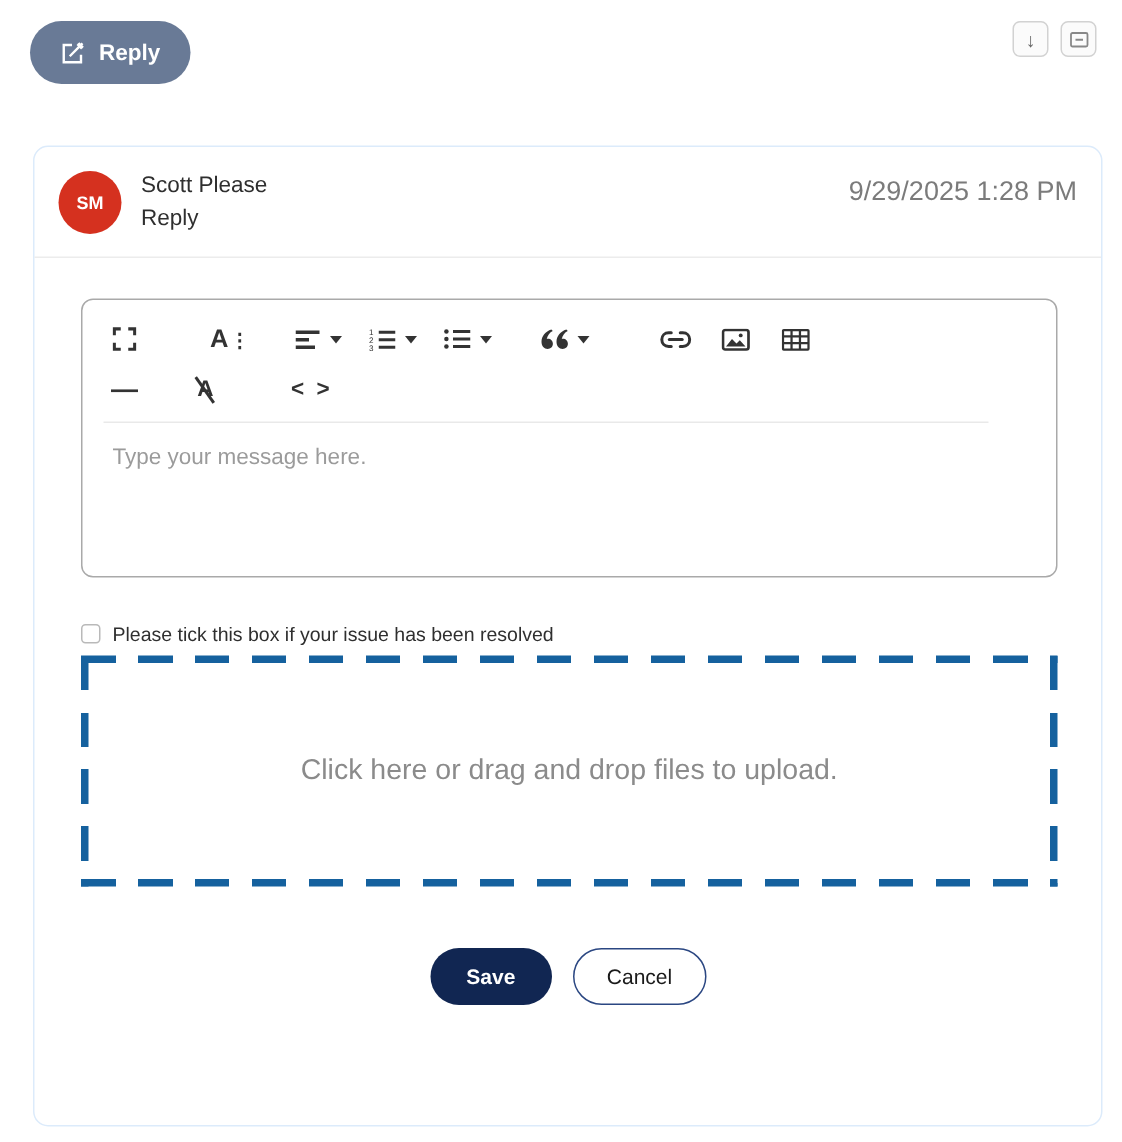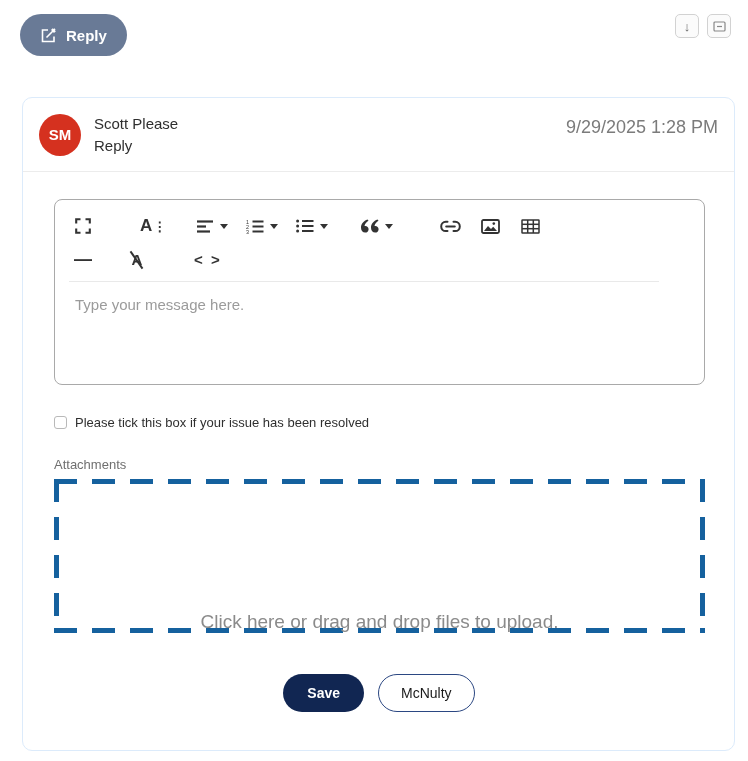--- a/index.html
+++ b/index.html
@@ -16,21 +16,21 @@
   .win-btn { width: 24px; height: 24px; border: 1px solid #d2d2d2; border-radius: 5px;
     background: #fbfbfb; color: #666; display: flex; align-items: center;
     justify-content: center; font-size: 13px; cursor: pointer; font-family: inherit; }
 
   
   .card { margin: 41px 13px 0 22px; width: 713px; height: 654px;
     border: 1.5px solid #dcebfb; border-radius: 10px; background: #fff; }
   .card-header { display: flex; align-items: center; padding: 16px;
     border-bottom: 1px solid #ececec; height: 74px; }
   .avatar { width: 42px; height: 42px; border-radius: 50%; background: #d5311f;
-    color: #fff; font-size: 15px; font-weight: 700; display: flex;
+    color: #fff; font-size: 12px; font-weight: 700; display: flex;
     align-items: center; justify-content: center; flex: 0 0 auto; }
   .author-block { margin-left: 13px; font-size: 15px; line-height: 22px; color: #2f2f2f; }
   .timestamp { margin-left: auto; align-self: flex-start; padding-top: 3px;
     font-size: 18px; color: #7b7b7b; }
 
   .card-body { padding: 27px 30px 0 31px; }
 
   
   .editor { width: 651px; height: 186px; border: 1px solid #a9a9a9; border-radius: 8px; }
   .toolbar { padding: 12px 14px 0 14px; }
@@ -54,21 +54,21 @@
   .editor-area { padding: 14px 20px; font-size: 15px; min-height: 60px; outline: none; }
   .editor-area:empty::before { content: attr(data-placeholder); color: #9b9b9b; }
 
   
   .resolve-row { margin-top: 30px; display: flex; align-items: center; gap: 8px;
     font-size: 13px; color: #2f2f2f; cursor: pointer; width: fit-content; }
   .checkbox { width: 13px; height: 13px; border: 1px solid #b9b9b9; border-radius: 3px;
     background: #fff; flex: 0 0 auto; }
   .attachments-label { margin-top: 27px; font-size: 13px; color: #6f6f6f; }
   .dropzone { margin-top: 7px; width: 651px; height: 154px; display: flex;
-    align-items: flex-end; justify-content: center; cursor: pointer;
+    align-items: center; justify-content: center; cursor: pointer;
     background:
       repeating-linear-gradient(to right,  #15619E 0 23px, transparent 23px 38px) left top    / 100% 5px no-repeat,
       repeating-linear-gradient(to right,  #15619E 0 23px, transparent 23px 38px) left bottom / 100% 5px no-repeat,
       repeating-linear-gradient(to bottom, #15619E 0 23px, transparent 23px 38px) left top    / 5px 100% no-repeat,
       repeating-linear-gradient(to bottom, #15619E 0 23px, transparent 23px 38px) right top   / 5px 100% no-repeat; }
   .dropzone-text { font-size: 19px; color: #8b8b8b; }
 
   
   .actions { margin-top: 41px; display: flex; justify-content: center; gap: 14px; }
   .save-btn { height: 38px; padding: 3px 24px; border-radius: 19px; border: none;
@@ -239,25 +239,24 @@
       </div>
 
       <div class="editor-area" contenteditable="true" data-placeholder="Type your message here." style=""></div>
     </div>
 
     <label class="resolve-row">
       <span class="checkbox"></span>
       <span>Please tick this box if your issue has been resolved</span>
     </label>
 
-    <div class="attachments-label">Attachments</div>
 
     <div class="dropzone">
       <span class="dropzone-text">Click here or drag and drop files to upload.</span>
     </div>
 
     <div class="actions">
       <button class="save-btn">Save</button>
-      <button class="cancel-btn">McNulty</button>
+      <button class="cancel-btn">Cancel</button>
     </div>
 
   </div>
 </div>
 
 </body></html>

